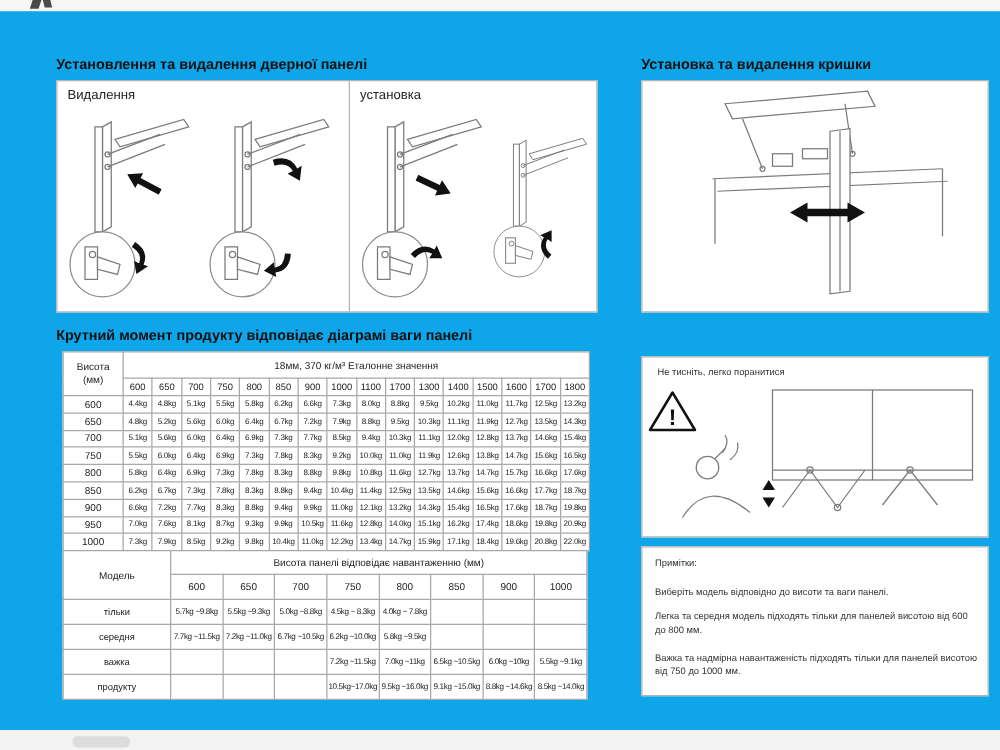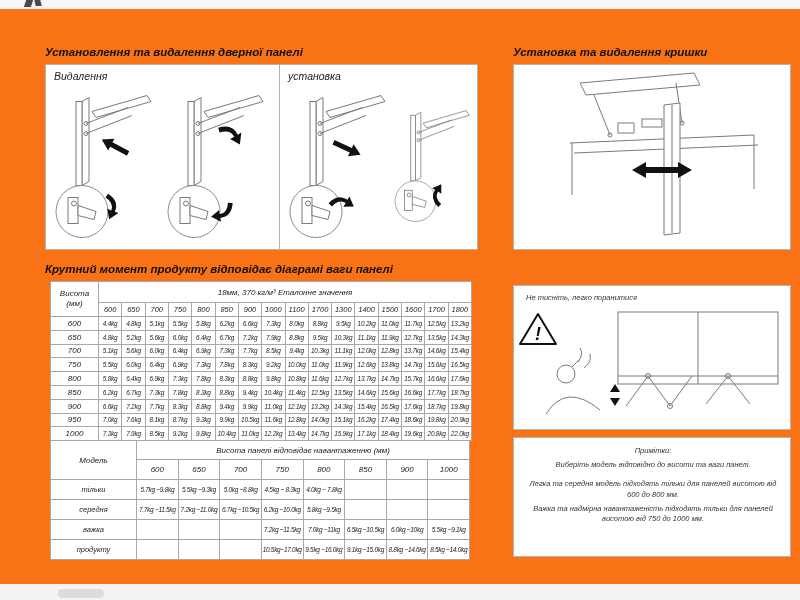--- a/index.html
+++ b/index.html
@@ -1,17 +1,17 @@
 <!DOCTYPE html>
 <html><head>
 <meta charset="utf-8">
 <style>
   html,body{margin:0;padding:0;background:#e9e9e9;}
-  .canvas{position:relative;width:800px;height:600px;background:#f97316;overflow:hidden;
-          font-family:"Liberation Sans", sans-serif;color:#222;font-style:italic;}
+  .canvas{position:relative;width:800px;height:600px;background:#0ea5e9;overflow:hidden;
+          font-family:"Liberation Sans", sans-serif;color:#222;}
   .strip-top{position:absolute;left:0;top:0;width:800px;height:9px;background:#f6f6f6;}
   .strip-bottom{position:absolute;left:0;top:584px;width:800px;height:16px;background:#f3f3f3;}
   .bind-mark{position:absolute;background:#4a4a4a;}
   .blob{position:absolute;left:58px;top:589px;width:46px;height:9px;background:#dcdcdc;border-radius:4px;}
   .sec-title{position:absolute;font-size:11.5px;font-weight:bold;color:#111;white-space:nowrap;}
   .box{position:absolute;border:1px solid #b3b3b3;background:#fff;box-sizing:border-box;}
   .inner-label{position:absolute;font-size:10.5px;color:#222;}
   .vdivider{position:absolute;top:0;width:1px;height:100%;background:#b3b3b3;}
   .diag{position:absolute;}
   svg .ln{stroke:#7a7a7a;stroke-width:1;fill:none;}
@@ -27,21 +27,21 @@
   .torque .row-head{font-size:8px;}
   .torque td{font-size:6.4px;height:12.8px;letter-spacing:-0.2px;}
   .load{position:absolute;left:50px;top:440px;width:420px;}
   .load .corner{width:85px;font-size:8px;}
   .load .span-head{font-size:8px;height:18px;}
   .load .col-head{font-size:8px;height:19px;}
   .load .row-head{font-size:7.5px;}
   .load td{font-size:6.5px;height:19px;letter-spacing:-0.3px;}
   .warn-text{position:absolute;left:12px;top:7px;font-size:7.5px;color:#333;}
   .notes{position:absolute;left:10px;top:8px;right:8px;font-size:7.5px;color:#333;line-height:1.45;}
-  .notes p{margin:3px 0 8px 0;}
+  .notes p{margin:12px 0 8px 0;}
   .notes p.tight{margin:0;}
 </style>
 </head>
 <body>
 
 <div class="canvas">
   <div class="strip-top"></div>
   <div class="strip-bottom"></div>
   <div class="bind-mark" style="left:25px;top:0;width:7px;height:7px;transform:skewX(-18deg);"></div>
   <div class="bind-mark" style="left:35px;top:0;width:6px;height:6px;transform:skewX(14deg);"></div>
@@ -404,21 +404,21 @@
       <polyline class="ln" points="112,100 134,70 156,100 178,70"></polyline>
       <circle class="ln" cx="134" cy="70" r="2.5"></circle>
       <circle class="ln" cx="156" cy="100" r="2.5"></circle>
       <polyline class="ln" points="192,98 214,70 236,98"></polyline>
       <circle class="ln" cx="214" cy="70" r="2.5"></circle>
       <path class="blk" d="M96 86 l5 -8 l5 8 Z"></path>
       <path class="blk" d="M96 92 l5 8 l5 -8 Z"></path>
     </svg>
   </div>
 
-  <div class="box" style="left:513px;top:437px;width:278px;height:120px;text-align:center;">
+  <div class="box" style="left:513px;top:437px;width:278px;height:120px;">
     <div class="notes">
       <p class="tight">Примітки:</p>
       <p>Виберіть модель відповідно до висоти та ваги панелі.</p>
       <p class="tight">Легка та середня модель підходять тільки для панелей висотою від 600 до 800 мм.</p>
       <p>Важка та надмірна навантаженість підходять тільки для панелей висотою від 750 до 1000 мм.</p>
     </div>
   </div>
 </div>
 
 </body></html>

